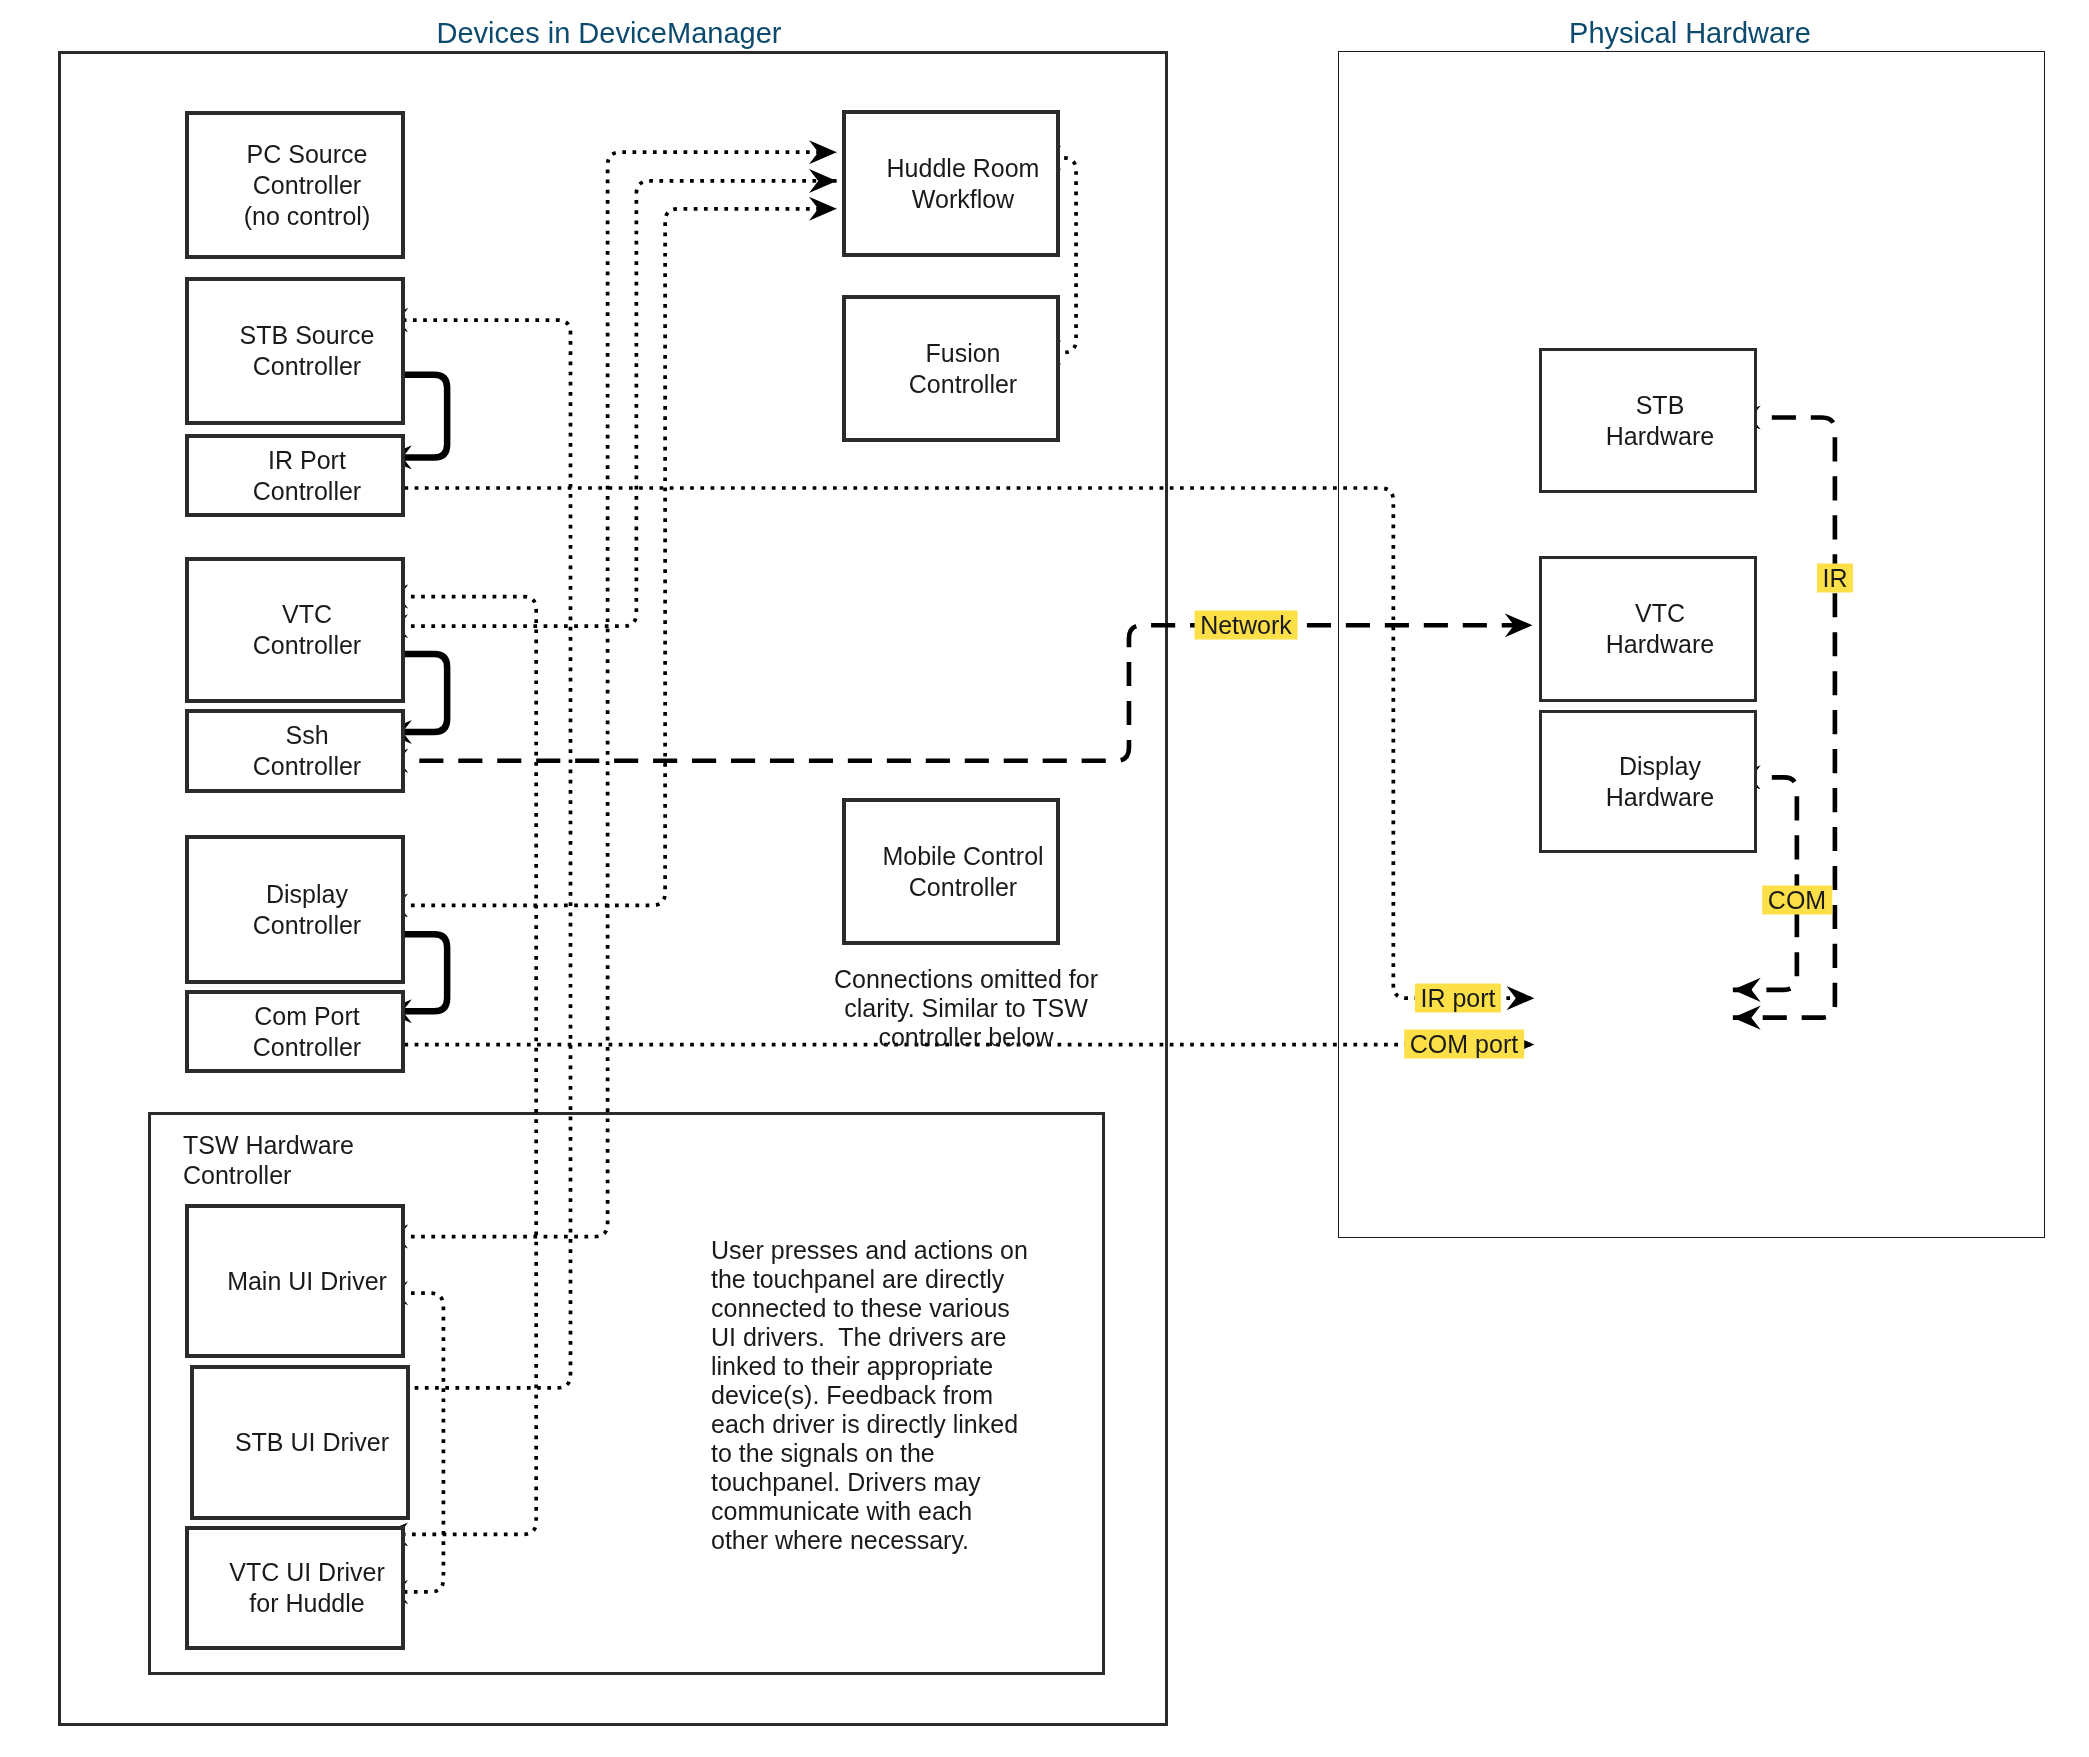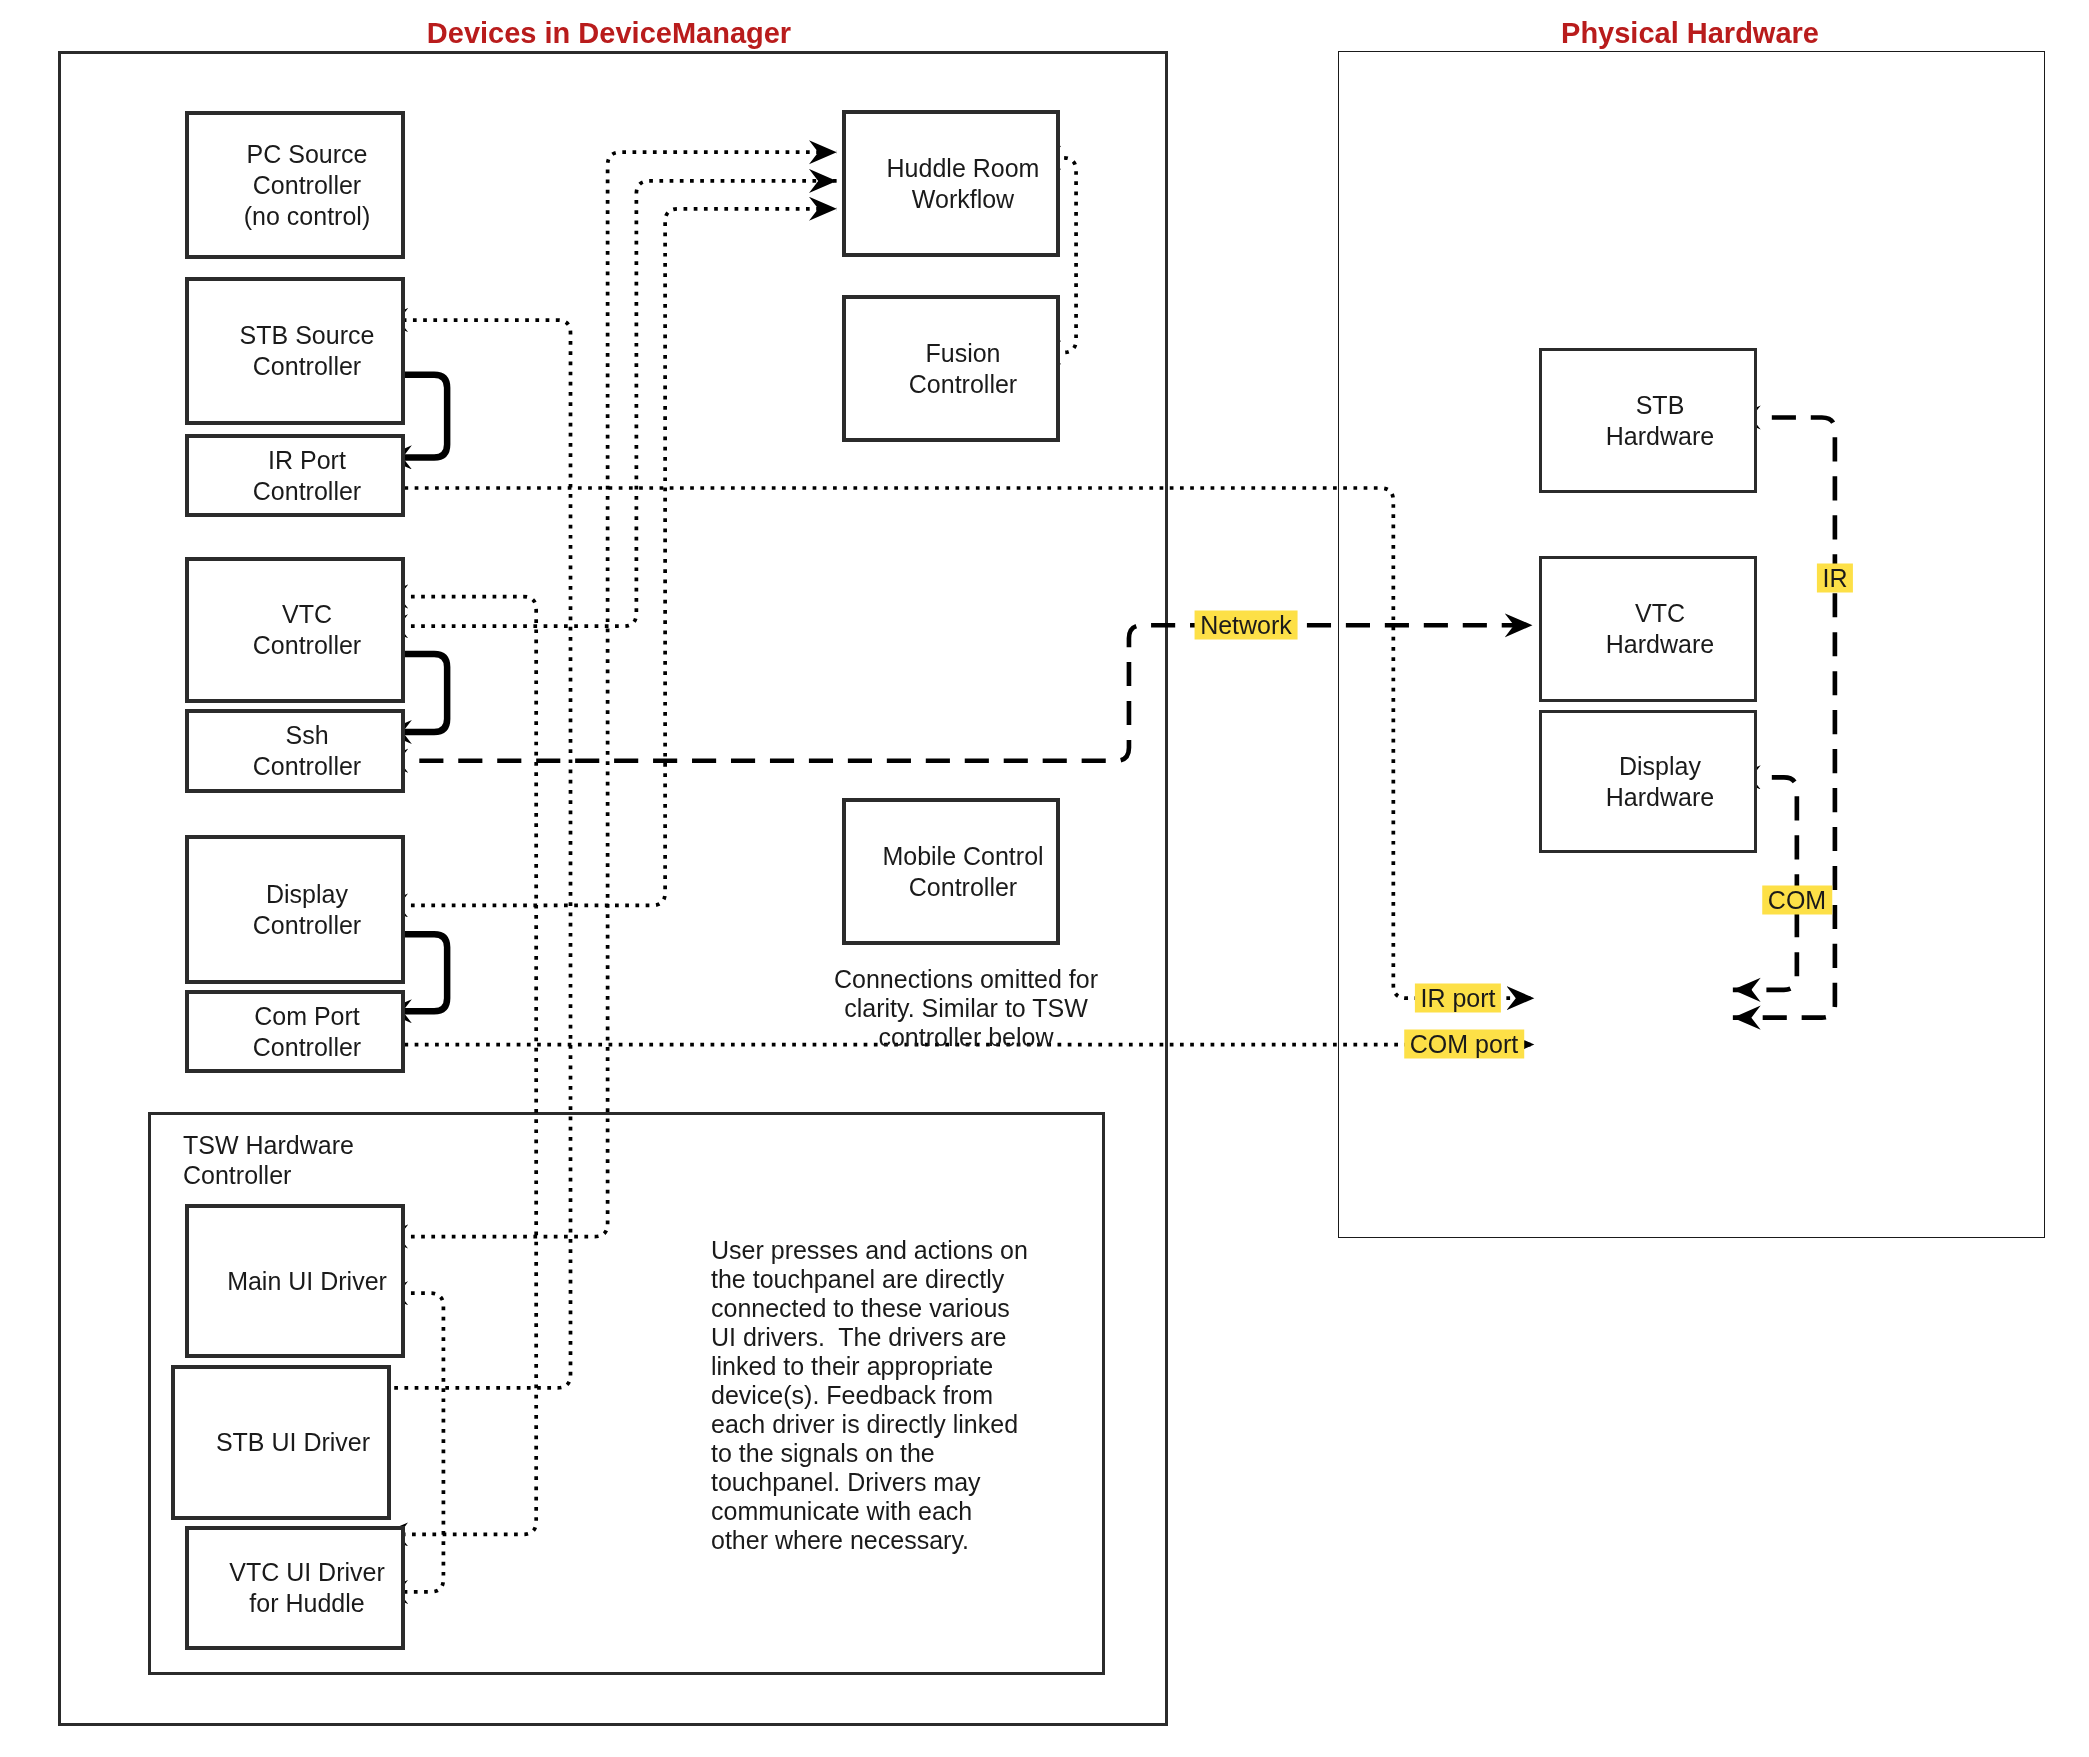--- a/index.html
+++ b/index.html
@@ -5,40 +5,40 @@
   html,body{margin:0;padding:0;background:#fff;}
   .canvas{
     position:relative;width:2090px;height:1758px;background:#fff;
     font-family:"Liberation Sans", sans-serif;color:#1a1a1a;overflow:hidden;
   }
   svg.wires{position:absolute;left:0;top:0;z-index:2;}
   .container{position:absolute;background:transparent;z-index:1;}
   .container.outer-left{left:58px;top:51px;width:1104px;height:1669px;border:3.7px solid #2b2b2b;}
   .container.outer-right{left:1338px;top:51px;width:705px;height:1185px;border:1.9px solid #1a1a1a;}
   .container.tsw{left:148px;top:1112px;width:951px;height:557px;border:3.7px solid #2b2b2b;z-index:1;}
-  .diagram-title{position:absolute;transform:translate(-50%,0);font-size:29px;font-weight:bold;color:#b91c1c;white-space:nowrap;z-index:4;}
+  .diagram-title{position:absolute;transform:translate(-50%,0);font-size:29px;font-weight:normal;color:#0c4a6e;white-space:nowrap;z-index:4;}
   .node{position:absolute;display:flex;flex-direction:column;align-items:center;justify-content:center;
     background:#fff;border:4.6px solid #2b2b2b;z-index:3;text-align:center;font-size:25px;line-height:31px;padding-left:24px;}
   .node.hw{border-width:3.7px;}
   .node span{display:block;white-space:nowrap;}
   
   .n-pc{left:185px;top:111px;width:188px;height:140px;}
   .n-stbsrc{left:185px;top:277px;width:188px;height:140px;}
   .n-irport{left:185px;top:434px;width:188px;height:75px;}
   .n-vtc{left:185px;top:557px;width:188px;height:138px;}
   .n-ssh{left:185px;top:709px;width:188px;height:76px;}
   .n-display{left:185px;top:835px;width:188px;height:141px;}
   .n-comport{left:185px;top:990px;width:188px;height:75px;}
   
   .n-huddle{left:842px;top:110px;width:186px;height:139px;}
   .n-fusion{left:842px;top:295px;width:186px;height:139px;}
   .n-mobile{left:842px;top:798px;width:186px;height:139px;}
   
   .n-mainui{left:185px;top:1204px;width:188px;height:146px;}
-  .n-stbui{left:171px;top:1365px;width:188px;height:147px;}
+  .n-stbui{left:190px;top:1365px;width:188px;height:147px;}
   .n-vtcui{left:185px;top:1526px;width:188px;height:116px;}
   
   .n-stbhw{left:1539px;top:348px;width:188px;height:139px;}
   .n-vtchw{left:1539px;top:556px;width:188px;height:140px;}
   .n-disphw{left:1539px;top:710px;width:188px;height:137px;}
   .n-proc{left:1539px;top:948px;width:188px;height:139px;}
   .group-label{position:absolute;left:183px;top:1130px;z-index:3;font-size:25px;line-height:30px;white-space:pre;}
   .edge-label{position:absolute;transform:translate(-50%,-50%);background:#fde047;padding:0 5.6px;
     font-size:25px;white-space:nowrap;z-index:4;}
   .note{position:absolute;z-index:3;font-size:25px;line-height:29px;}

